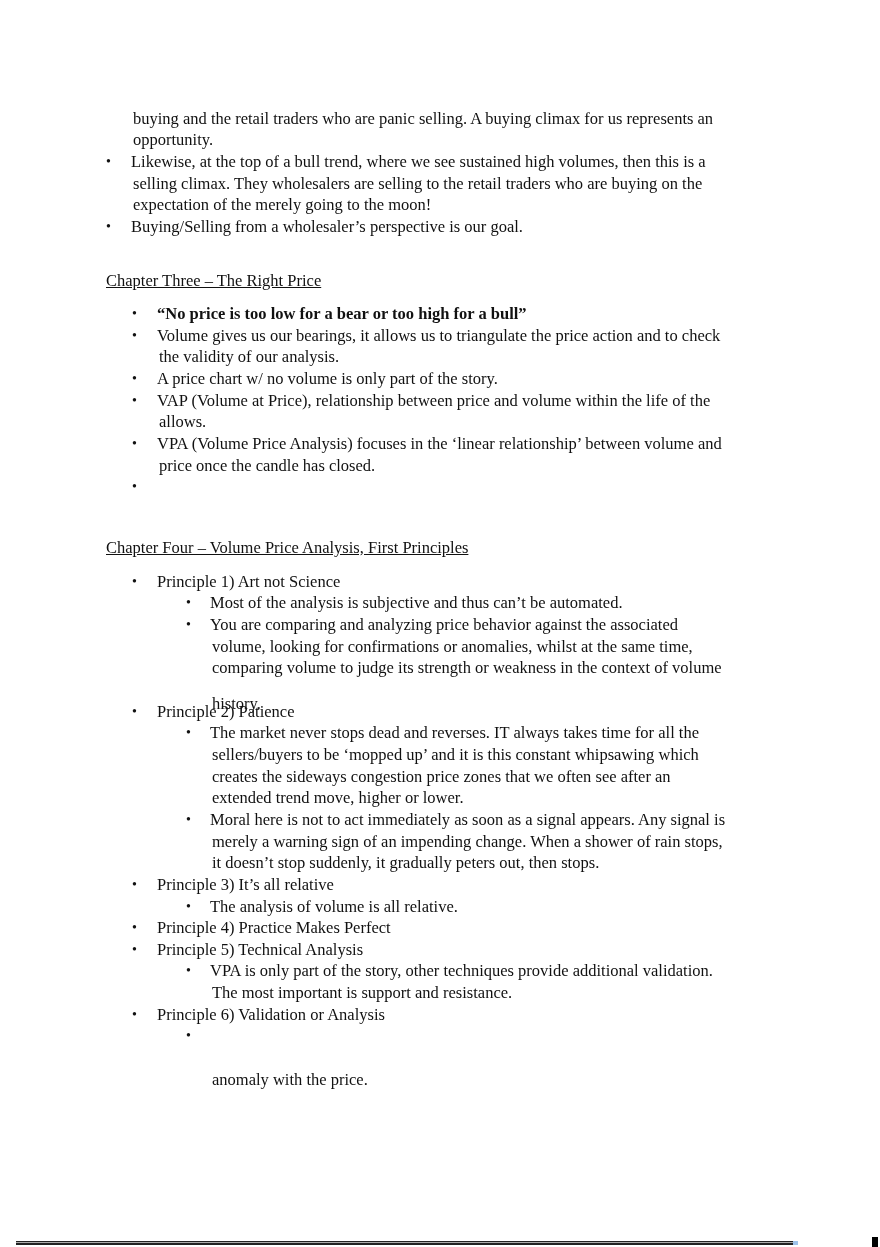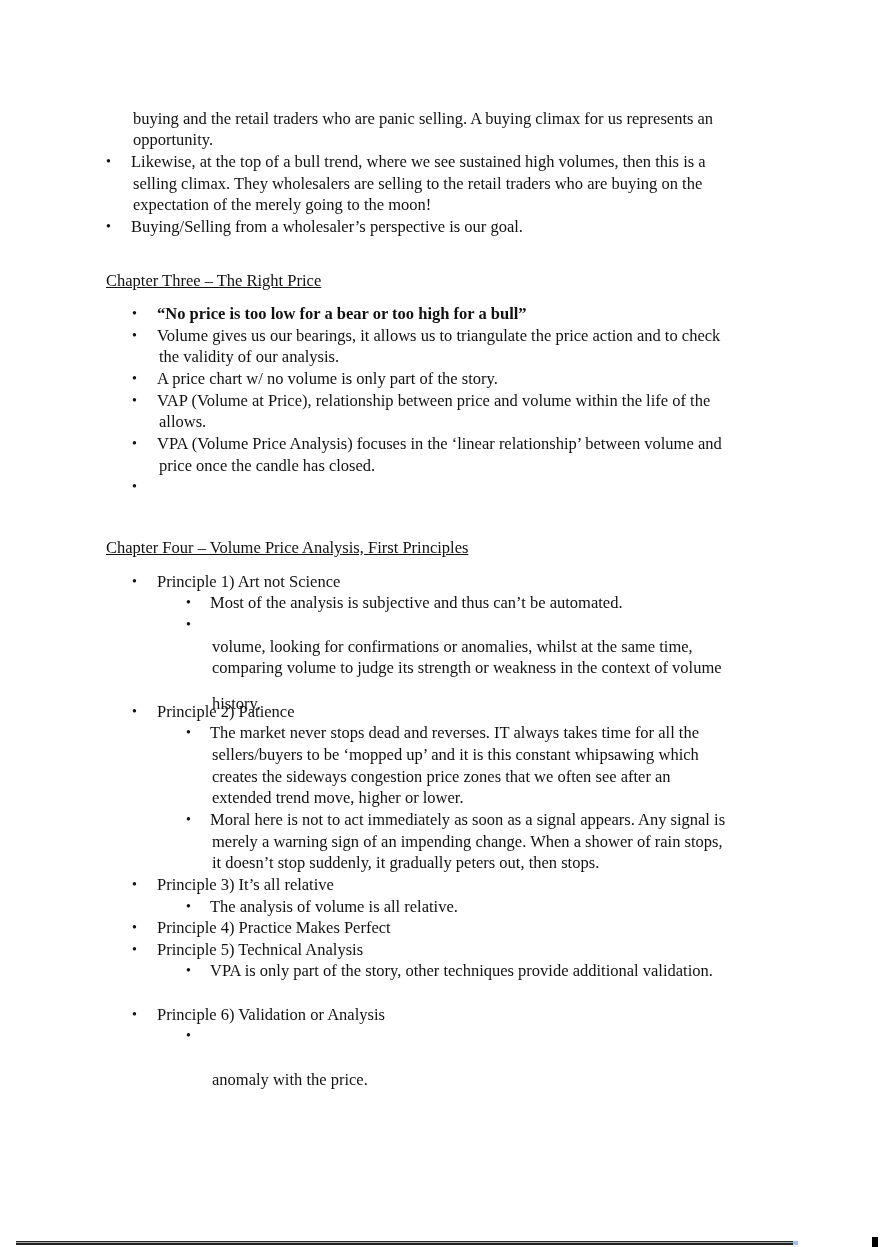--- a/index.html
+++ b/index.html
@@ -66,20 +66,21 @@
 
   <div class="line heading" style="left:106px;top:537px;">Chapter Four – Volume Price Analysis, First Principles</div>
 
   <span class="bullet" style="left:132px;top:571px;">•</span>
   <div class="line" style="left:157px;top:571px;">Principle 1) Art not Science</div>
 
   <span class="bullet" style="left:186px;top:592px;">•</span>
   <div class="line" style="left:210px;top:592px;">Most of the analysis is subjective and thus can’t be automated.</div>
 
   <span class="bullet" style="left:186px;top:614px;">•</span>
+  <div class="line" style="left:210px;top:614px;">You are comparing and analyzing price behavior against the associated</div>
   <div class="line" style="left:212px;top:636px;">volume, looking for confirmations or anomalies, whilst at the same time,</div>
   <div class="line" style="left:212px;top:657px;">comparing volume to judge its strength or weakness in the context of volume</div>
   <div class="line" style="left:212px;top:693px;font-family:Liberation Serif, serif;">history.</div>
 
   <span class="bullet" style="left:132px;top:701px;">•</span>
   <div class="line" style="left:157px;top:701px;">Principle 2) Patience</div>
 
   <span class="bullet" style="left:186px;top:722px;">•</span>
   <div class="line" style="left:210px;top:722px;">The market never stops dead and reverses. IT always takes time for all the</div>
   <div class="line" style="left:212px;top:744px;">sellers/buyers to be ‘mopped up’ and it is this constant whipsawing which</div>
@@ -98,20 +99,21 @@
   <div class="line" style="left:210px;top:896px;">The analysis of volume is all relative.</div>
 
   <span class="bullet" style="left:132px;top:917px;">•</span>
   <div class="line" style="left:157px;top:917px;">Principle 4) Practice Makes Perfect</div>
 
   <span class="bullet" style="left:132px;top:939px;">•</span>
   <div class="line" style="left:157px;top:939px;">Principle 5) Technical Analysis</div>
 
   <span class="bullet" style="left:186px;top:960px;">•</span>
   <div class="line" style="left:210px;top:960px;">VPA is only part of the story, other techniques provide additional validation.</div>
+  <div class="line" style="left:212px;top:982px;">The most important is support and resistance.</div>
 
   <span class="bullet" style="left:132px;top:1004px;">•</span>
   <div class="line" style="left:157px;top:1004px;">Principle 6) Validation or Analysis</div>
 
   <span class="bullet" style="left:186px;top:1025px;">•</span>
   <div class="line" style="left:212px;top:1069px;">anomaly with the price.</div>
 
   <div class="bottom-rule"></div>
   <div class="bottom-rule-tip"></div>
   <div class="corner-mark"></div>

